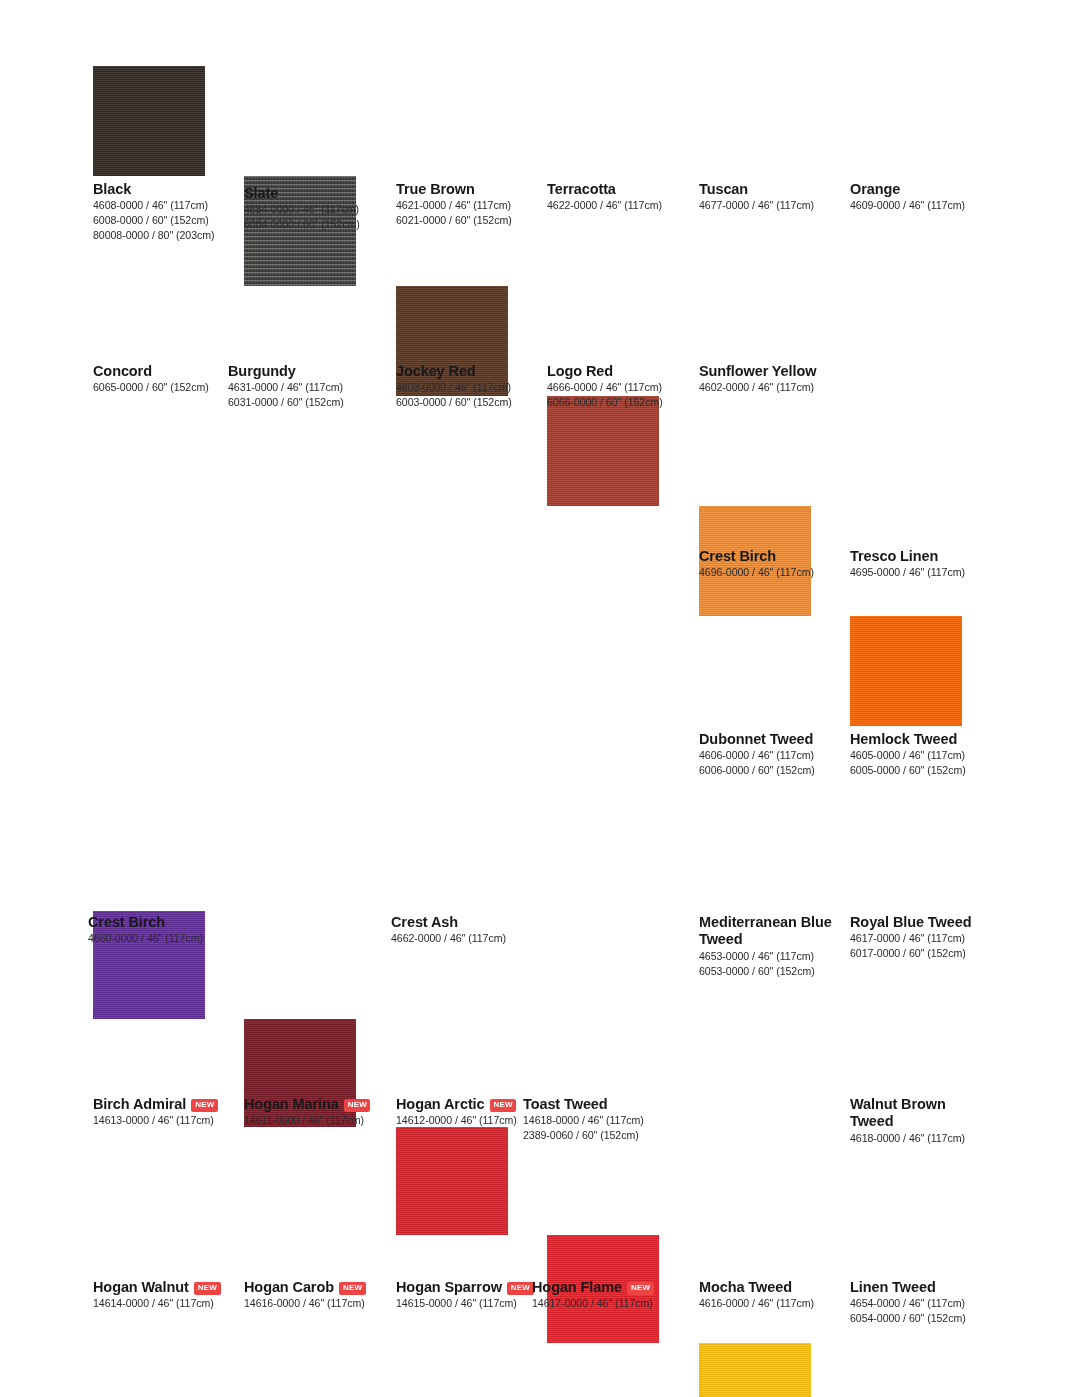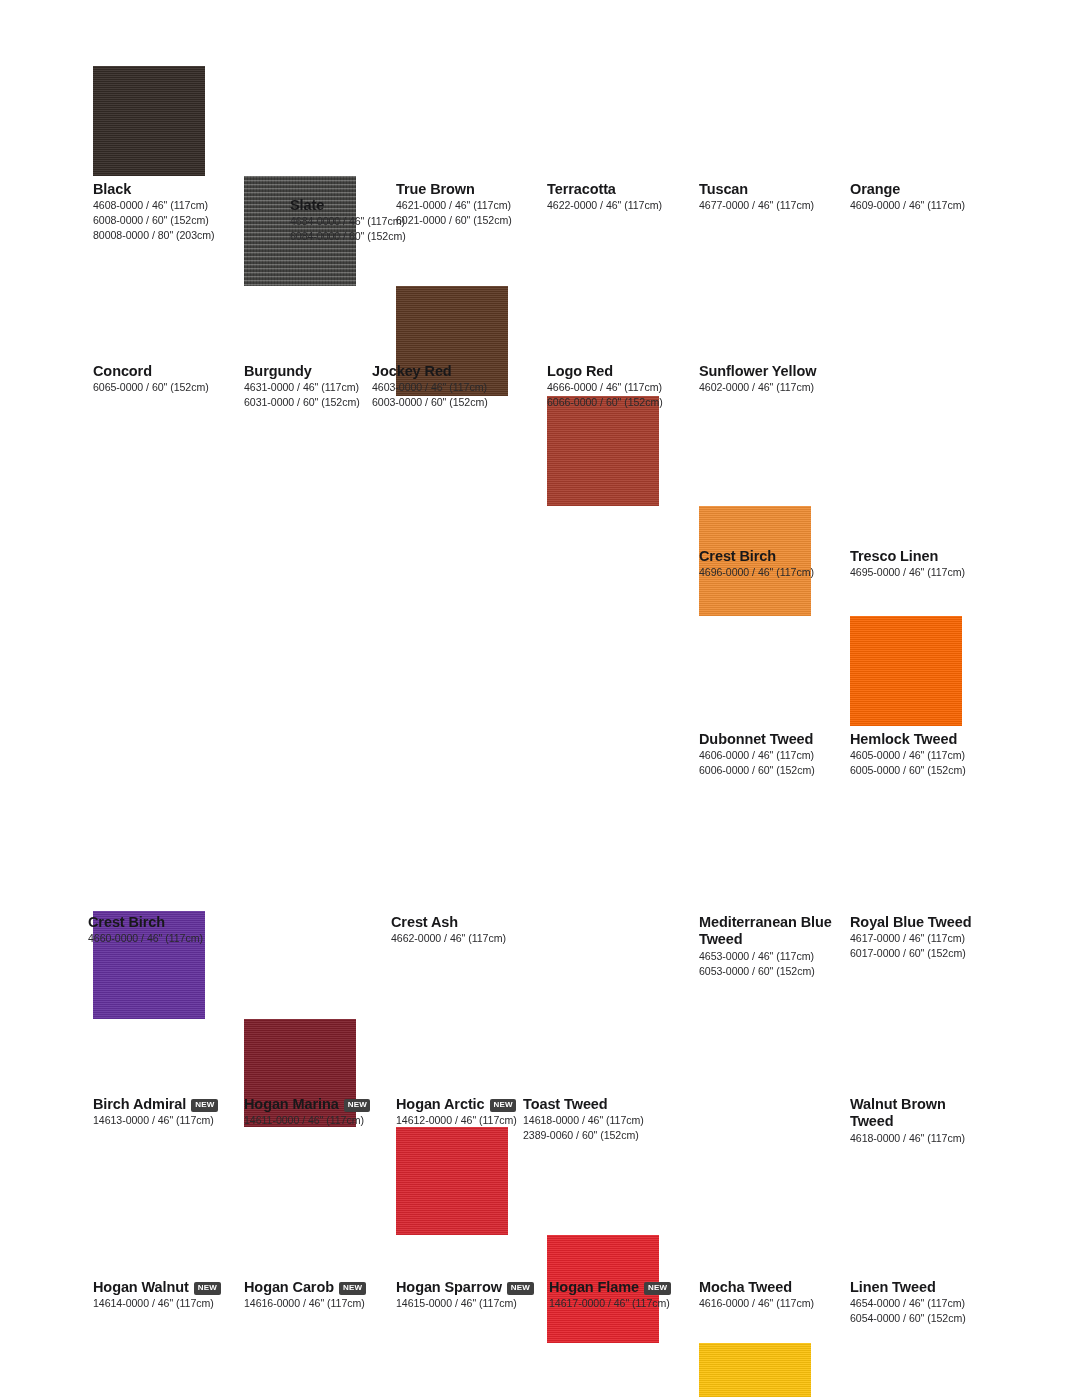--- a/index.html
+++ b/index.html
@@ -69,21 +69,21 @@
     color:#2a2a2c;
     line-height:1.42;
     margin:0;
     letter-spacing:-0.05px;
     white-space:pre-line;
   }
   .badge{
     display:inline-block;
     vertical-align:2px;
     margin-left:5px;
-    background:#404040;
+    background:#ef4444;
     color:#ffffff;
     font-size:8px;
     font-weight:700;
     letter-spacing:.2px;
     line-height:1;
     padding:2.5px 3.5px 2.5px 4px;
     border-radius:2px;
   }
 </style>
 </head>
@@ -91,21 +91,21 @@
 
 <div class="page" id="page" style="background: rgb(255, 255, 255);">
     <div class="cell swatch tex-fine" style="left: 93px; top: 55px; width: 112px; height: 110px; background-color: rgb(51, 42, 37);"></div>
     <div class="cell" style="left: 93px; top: 170px; width: 140px;">
       <div class="name"><span class="nm">Black</span></div>
       <div class="codes">4608-0000 / 46" (117cm)
 6008-0000 / 60" (152cm)
 80008-0000 / 80" (203cm)</div>
     </div>
     <div class="cell swatch tex-rib" style="left: 244px; top: 55px; width: 112px; height: 110px; background-color: rgb(74, 74, 72);"></div>
-    <div class="cell" style="left: 244px; top: 186px; width: 140px; padding-left: 46px;">
+    <div class="cell" style="left: 244px; top: 174px; width: 140px;">
       <div class="name"><span class="nm">Slate</span></div>
       <div class="codes">4684-0000 / 46" (117cm)
 6084-0000 / 60" (152cm)</div>
     </div>
     <div class="cell swatch tex-fine" style="left: 396px; top: 55px; width: 112px; height: 110px; background-color: rgb(91, 55, 34);"></div>
     <div class="cell" style="left: 396px; top: 170px; width: 140px;">
       <div class="name"><span class="nm">True Brown</span></div>
       <div class="codes">4621-0000 / 46" (117cm)
 6021-0000 / 60" (152cm)</div>
     </div>
@@ -123,27 +123,27 @@
     <div class="cell" style="left: 850px; top: 170px; width: 140px;">
       <div class="name"><span class="nm">Orange</span></div>
       <div class="codes">4609-0000 / 46" (117cm)</div>
     </div>
     <div class="cell swatch tex-fine" style="left: 93px; top: 240px; width: 112px; height: 108px; background-color: rgb(99, 48, 156);"></div>
     <div class="cell" style="left: 93px; top: 352px; width: 140px;">
       <div class="name"><span class="nm">Concord</span></div>
       <div class="codes">6065-0000 / 60" (152cm)</div>
     </div>
     <div class="cell swatch tex-fine" style="left: 244px; top: 240px; width: 112px; height: 108px; background-color: rgb(124, 29, 41);"></div>
-    <div class="cell" style="left: 244px; top: 352px; width: 140px;">
+    <div class="cell" style="left: 228px; top: 352px; width: 140px;">
       <div class="name"><span class="nm">Burgundy</span></div>
       <div class="codes">4631-0000 / 46" (117cm)
 6031-0000 / 60" (152cm)</div>
     </div>
     <div class="cell swatch tex-fine" style="left: 396px; top: 240px; width: 112px; height: 108px; background-color: rgb(216, 37, 47);"></div>
-    <div class="cell" style="left: 372px; top: 352px; width: 140px;">
+    <div class="cell" style="left: 396px; top: 352px; width: 140px;">
       <div class="name"><span class="nm">Jockey Red</span></div>
       <div class="codes">4603-0000 / 46" (117cm)
 6003-0000 / 60" (152cm)</div>
     </div>
     <div class="cell swatch tex-fine" style="left: 547px; top: 240px; width: 112px; height: 108px; background-color: rgb(228, 35, 44);"></div>
     <div class="cell" style="left: 547px; top: 352px; width: 140px;">
       <div class="name"><span class="nm">Logo Red</span></div>
       <div class="codes">4666-0000 / 46" (117cm)
 6066-0000 / 60" (152cm)</div>
     </div>
@@ -214,21 +214,21 @@
       <div class="codes">14614-0000 / 46" (117cm)</div>
     </div>
     <div class="cell" style="left: 244px; top: 1268px; width: 140px;">
       <div class="name"><span class="nm">Hogan Carob</span><span class="badge">NEW</span></div>
       <div class="codes">14616-0000 / 46" (117cm)</div>
     </div>
     <div class="cell" style="left: 396px; top: 1268px; width: 140px;">
       <div class="name"><span class="nm">Hogan Sparrow</span><span class="badge">NEW</span></div>
       <div class="codes">14615-0000 / 46" (117cm)</div>
     </div>
-    <div class="cell" style="left: 549px; top: 1268px; width: 140px;">
+    <div class="cell" style="left: 532px; top: 1268px; width: 140px;">
       <div class="name"><span class="nm">Hogan Flame</span><span class="badge">NEW</span></div>
       <div class="codes">14617-0000 / 46" (117cm)</div>
     </div>
     <div class="cell" style="left: 699px; top: 1268px; width: 140px;">
       <div class="name"><span class="nm">Mocha Tweed</span></div>
       <div class="codes">4616-0000 / 46" (117cm)</div>
     </div>
     <div class="cell" style="left: 850px; top: 1268px; width: 140px;">
       <div class="name"><span class="nm">Linen Tweed</span></div>
       <div class="codes">4654-0000 / 46" (117cm)

